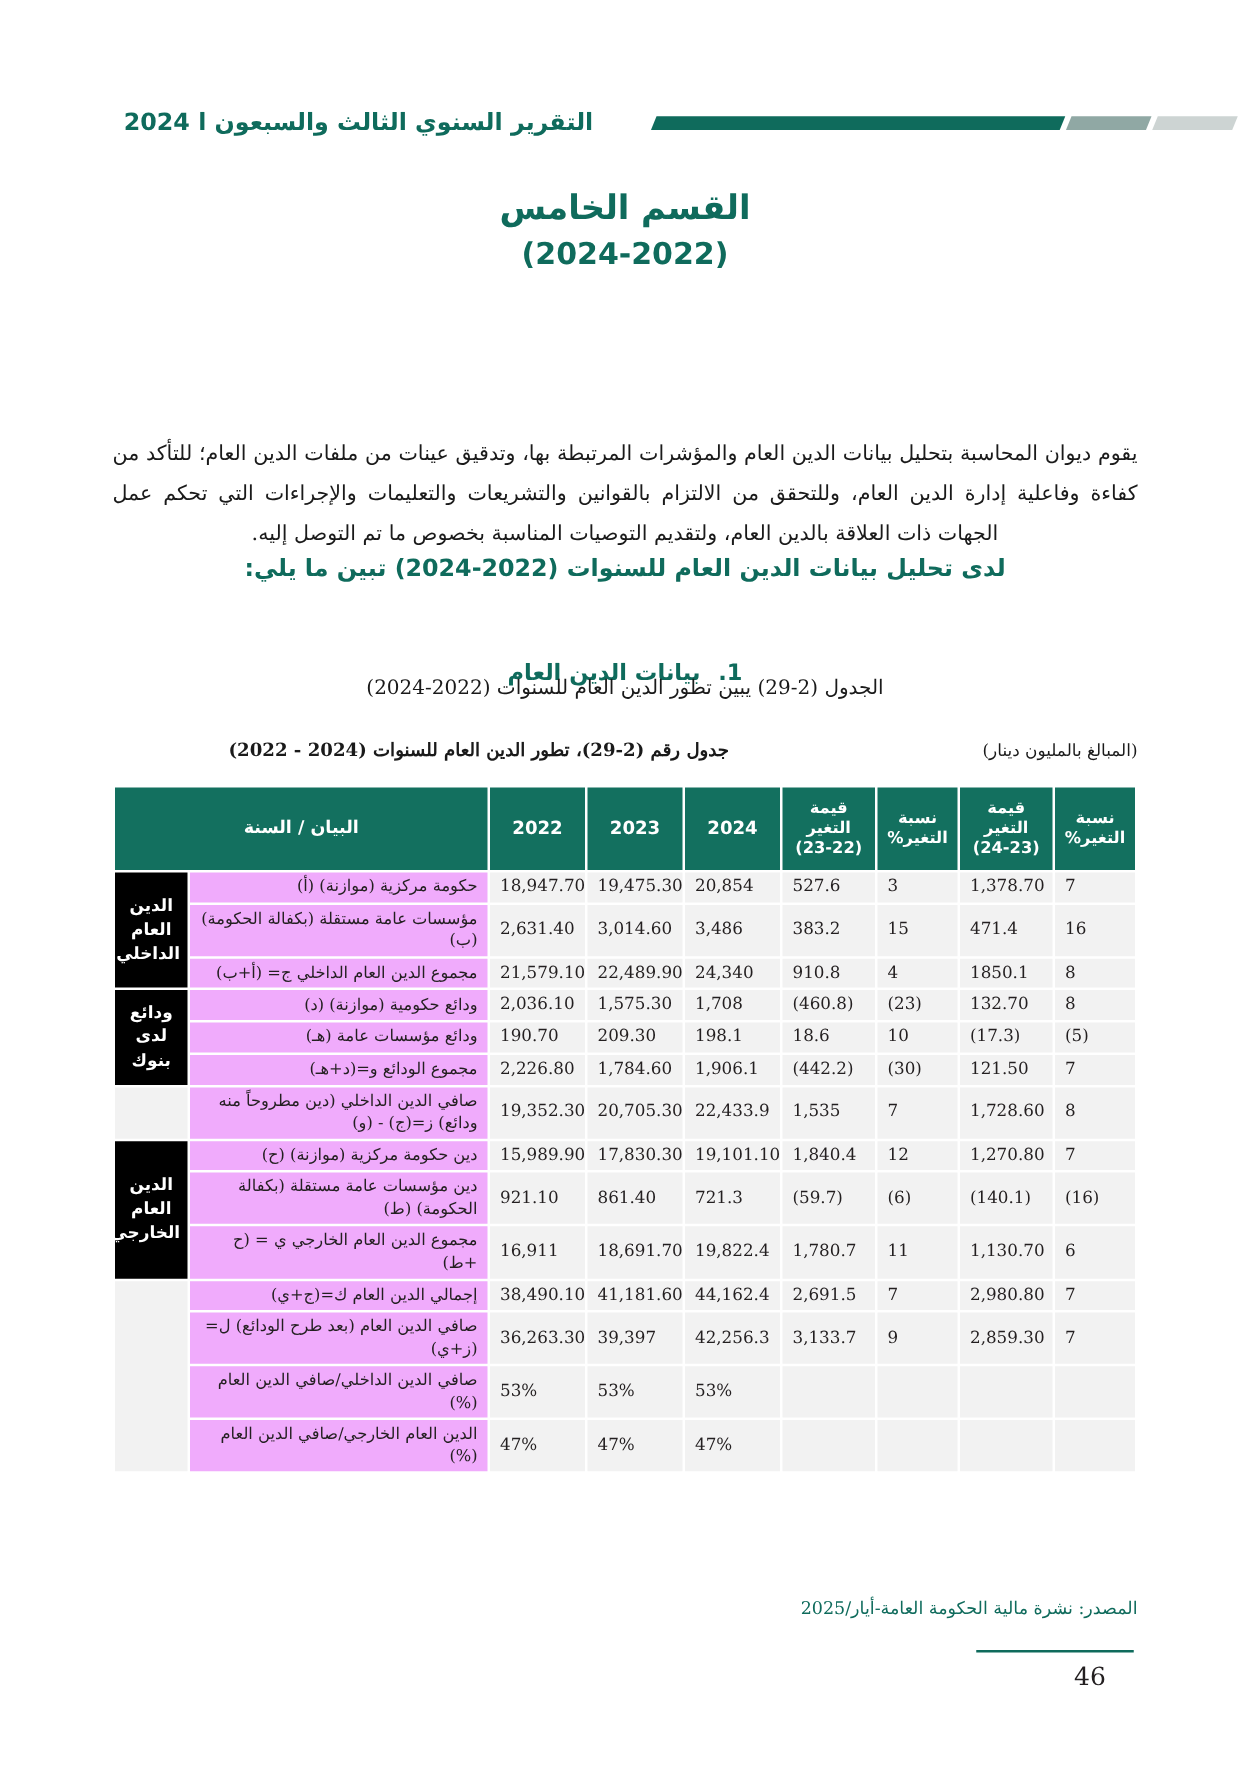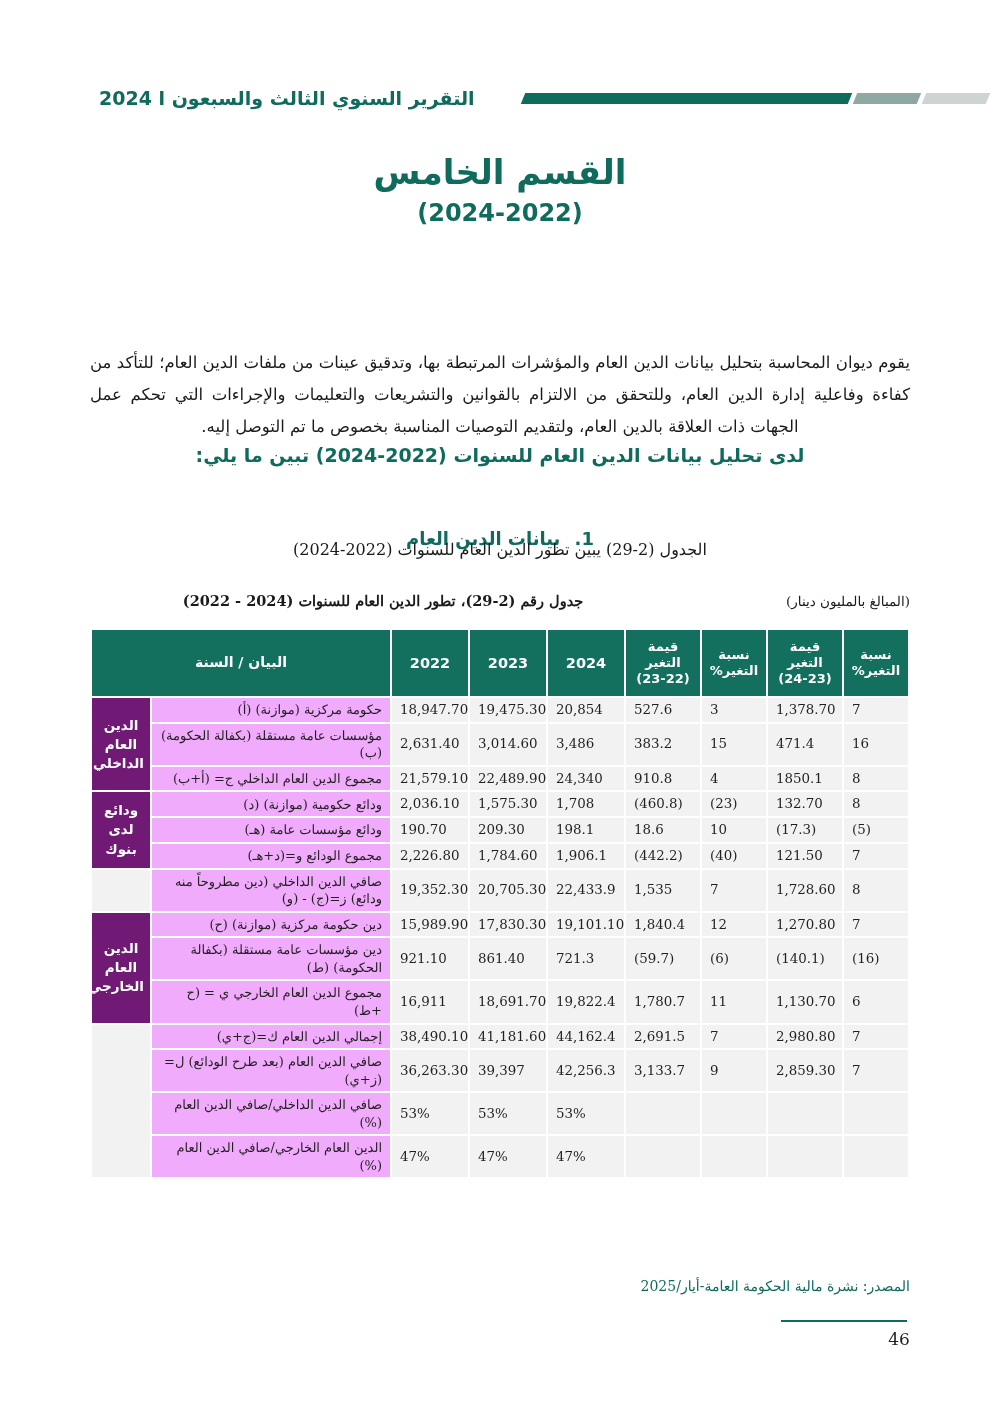--- a/index.html
+++ b/index.html
@@ -60,21 +60,21 @@
   .title-block {
     position: absolute;
     top: 148px;
     left: 90px;
     right: 90px;
     text-align: center;
     color: #0f6b5c;
     font-weight: bold;
     line-height: 1.42;
   }
-  .title-line-1 { font-size: 34px; text-align: center; }
+  .title-line-1 { font-size: 27px; text-align: center; }
   .title-line-2 { font-size: 27px; }
   .title-line-3 { font-size: 24px; direction: ltr; }
 
   
   .intro-par {
     position: absolute;
     top: 330px;
     right: 90px;
     left: 90px;
     font-family: "DejaVu Serif", "Liberation Serif", serif;
@@ -169,21 +169,21 @@
     font-weight: bold;
     text-align: center;
     font-size: 13px;
     height: 60px;
     line-height: 1.25;
   }
   .debt-table thead th.th-year { font-size: 14.5px; }
   .debt-table thead th.th-label { font-size: 14px; }
 
   td.grp {
-    background: #701a75;
+    background: #000000;
     color: #ffffff;
     font-weight: bold;
     text-align: center;
     font-size: 13.5px;
     line-height: 1.42;
     width: 58px;
   }
   td.grp.empty { background: #f2f2f2; }
 
   td.rowlabel {
@@ -225,25 +225,25 @@
     position: absolute;
     top: 1320px;
     left: 781px;
     width: 126px;
     height: 2px;
     background: #0f6b5c;
   }
   .page-number {
     position: absolute;
     top: 1329px;
-    left: 864px;
+    left: 837px;
     width: 70px;
     text-align: center;
     font-family: "DejaVu Serif", "Liberation Serif", serif;
-    font-size: 17px;
+    font-size: 20px;
     color: #231f20;
   }
 </style>
 </head>
 <body>
 
 <div class="page-header">
   <div class="header-title">التقرير السنوي الثالث والسبعون  ا  2024</div>
   <div class="header-rule-group">
     <span class="bar-seg dark"></span>
@@ -360,21 +360,21 @@
         <td class="num">10</td>
         <td class="num">18.6</td>
         <td class="num">198.1</td>
         <td class="num">209.30</td>
         <td class="num">190.70</td>
         <td class="rowlabel">ودائع مؤسسات عامة (هـ)</td>
       </tr>
       <tr>
         <td class="num">7</td>
         <td class="num">121.50</td>
-        <td class="num">(40)</td>
+        <td class="num">(30)</td>
         <td class="num">(442.2)</td>
         <td class="num">1,906.1</td>
         <td class="num">1,784.60</td>
         <td class="num">2,226.80</td>
         <td class="rowlabel">مجموع الودائع و=(د+هـ)</td>
       </tr>
       <tr>
         <td class="num">8</td>
         <td class="num">1,728.60</td>
         <td class="num">7</td>

